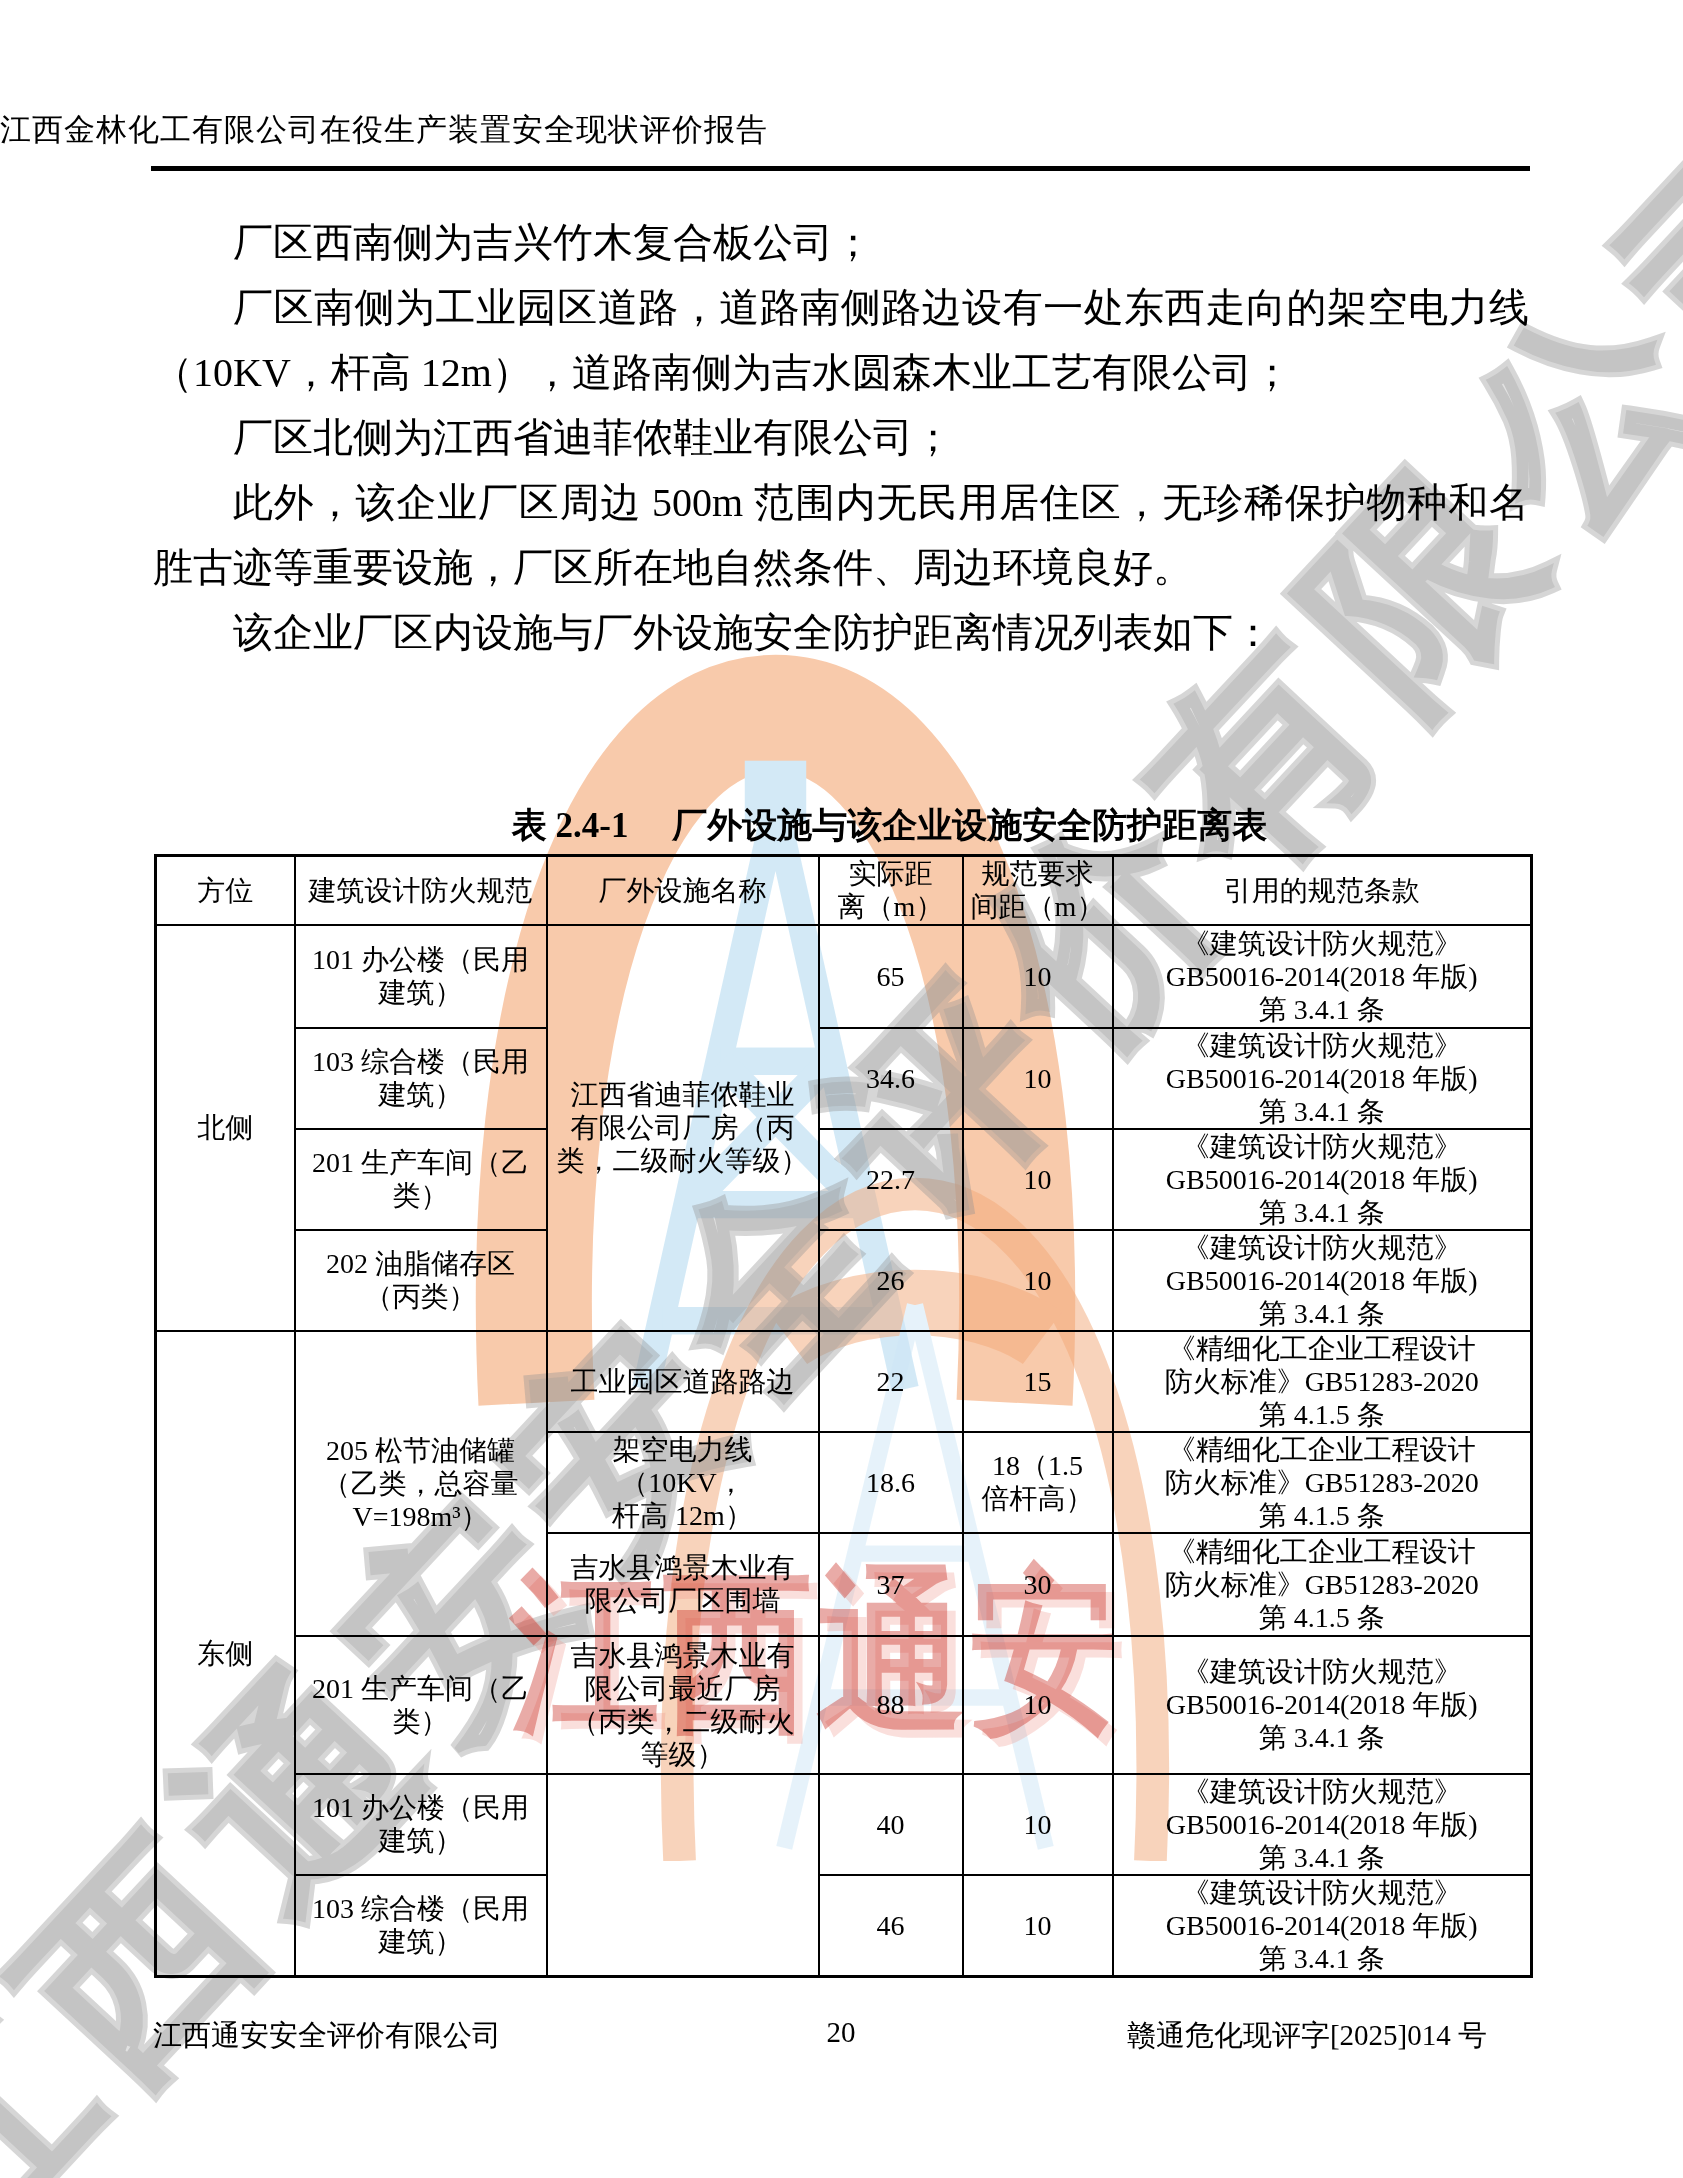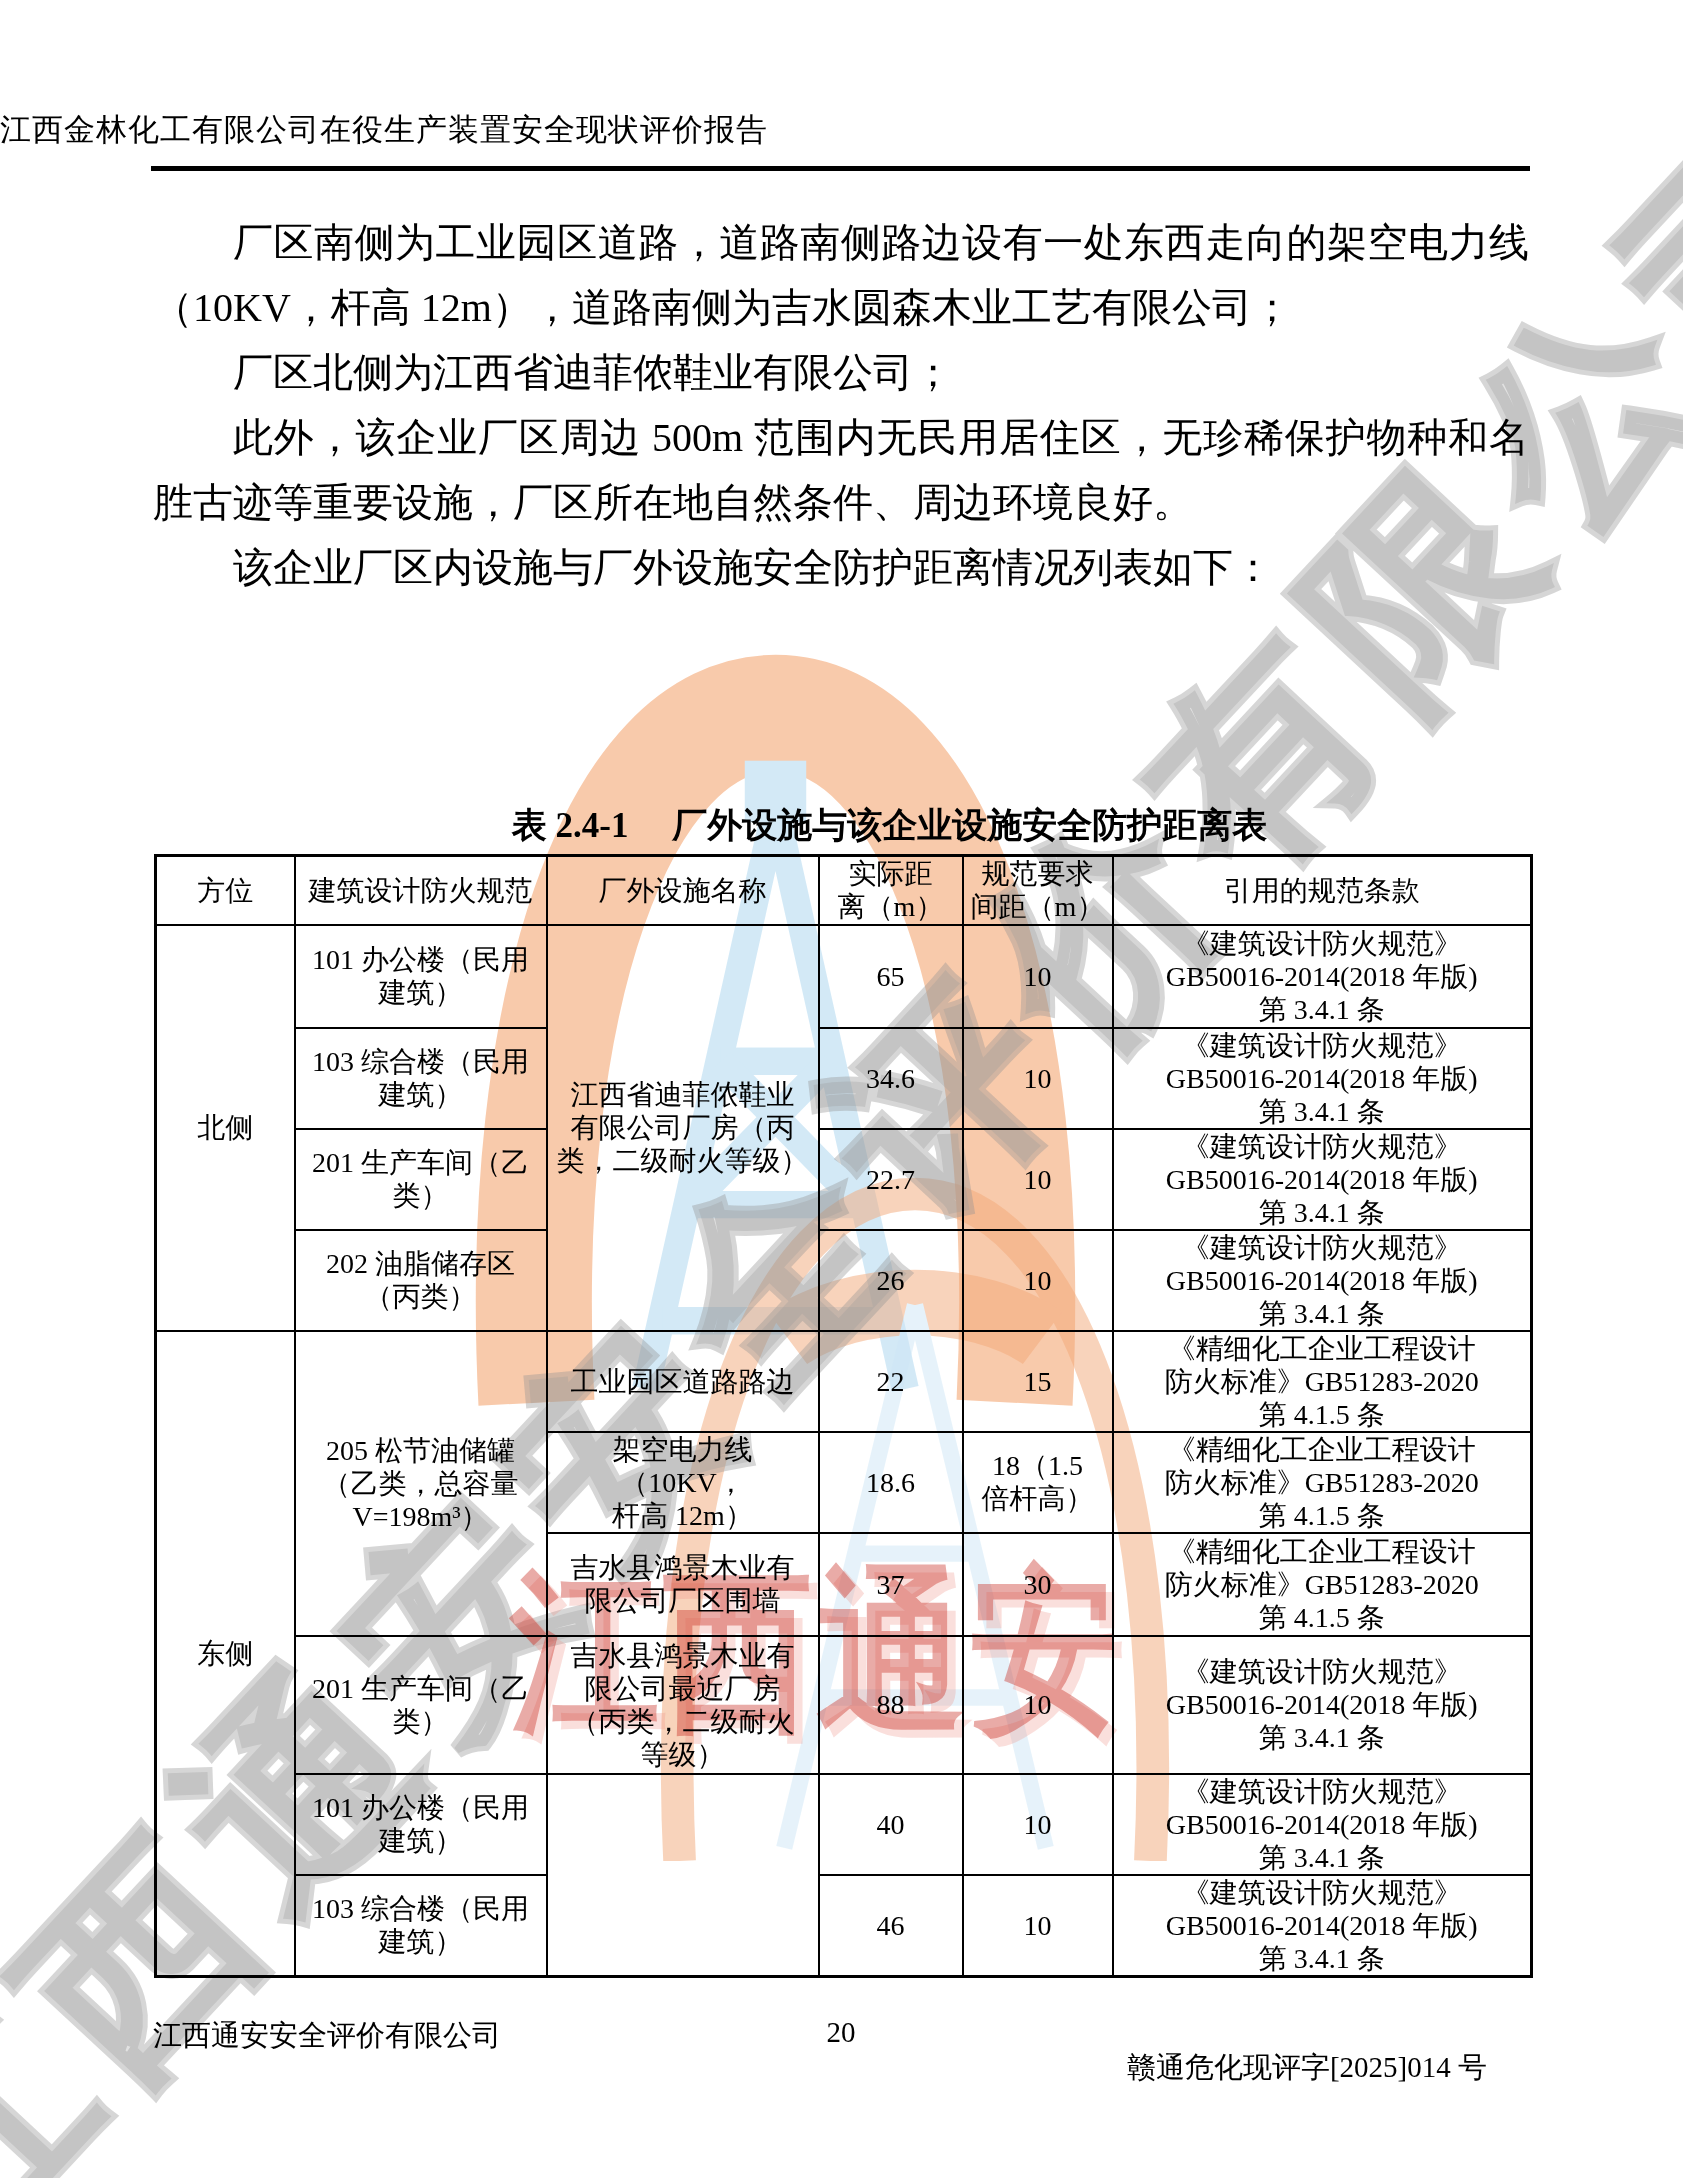--- a/index.html
+++ b/index.html
@@ -51,21 +51,21 @@
     border:2px solid #000;text-align:center;vertical-align:middle;
     font-size:28px;line-height:33px;font-weight:normal;
     padding:0 3px;white-space:pre-line;overflow:hidden;
   }
   
   .footer{
     position:absolute;top:2016px;left:153px;width:1376px;height:40px;font-size:29px;
   }
   .footer .f-left{position:absolute;left:0;top:0;}
   .footer .f-center{position:absolute;left:0;top:0;width:100%;text-align:center;}
-  .footer .f-right{position:absolute;right:42px;top:0;margin-top:32px;}
+  .footer .f-right{position:absolute;right:42px;top:0;}
 </style>
 </head>
 <body>
 
 <div class="page">
 
   <svg class="wm wm-logo-main" viewBox="0 0 200 230">
     <path d="M30 230 C24 112 54 28 100 28 C146 28 176 112 170 230" fill="none" stroke="#f5aa78" stroke-width="34"></path>
     <g stroke="#b9ddf2" stroke-width="8" fill="none">
       <path d="M100 56 L62 226 M100 56 L138 226"></path>
@@ -84,20 +84,21 @@
     </g>
   </svg>
 
   <div class="wm wm-diag">江西通安安全评价有限公司</div>
   <div class="wm wm-red">江西通安</div>
 
   <div class="doc-header-title">江西金林化工有限公司在役生产装置安全现状评价报告</div>
   <div class="header-rule"></div>
 
   <div class="body-text">
+    <p>厂区西南侧为吉兴竹木复合板公司；</p>
     <p>厂区南侧为工业园区道路，道路南侧路边设有一处东西走向的架空电力线（10KV，杆高 12m），道路南侧为吉水圆森木业工艺有限公司；</p>
     <p>厂区北侧为江西省迪菲侬鞋业有限公司；</p>
     <p>此外，该企业厂区周边 500m 范围内无民用居住区，无珍稀保护物种和名胜古迹等重要设施，厂区所在地自然条件、周边环境良好。</p>
     <p>该企业厂区内设施与厂外设施安全防护距离情况列表如下：</p>
   </div>
 
   <div class="table-title">表 2.4-1　 厂外设施与该企业设施安全防护距离表</div>
 
   <table class="dist">
     <colgroup>

